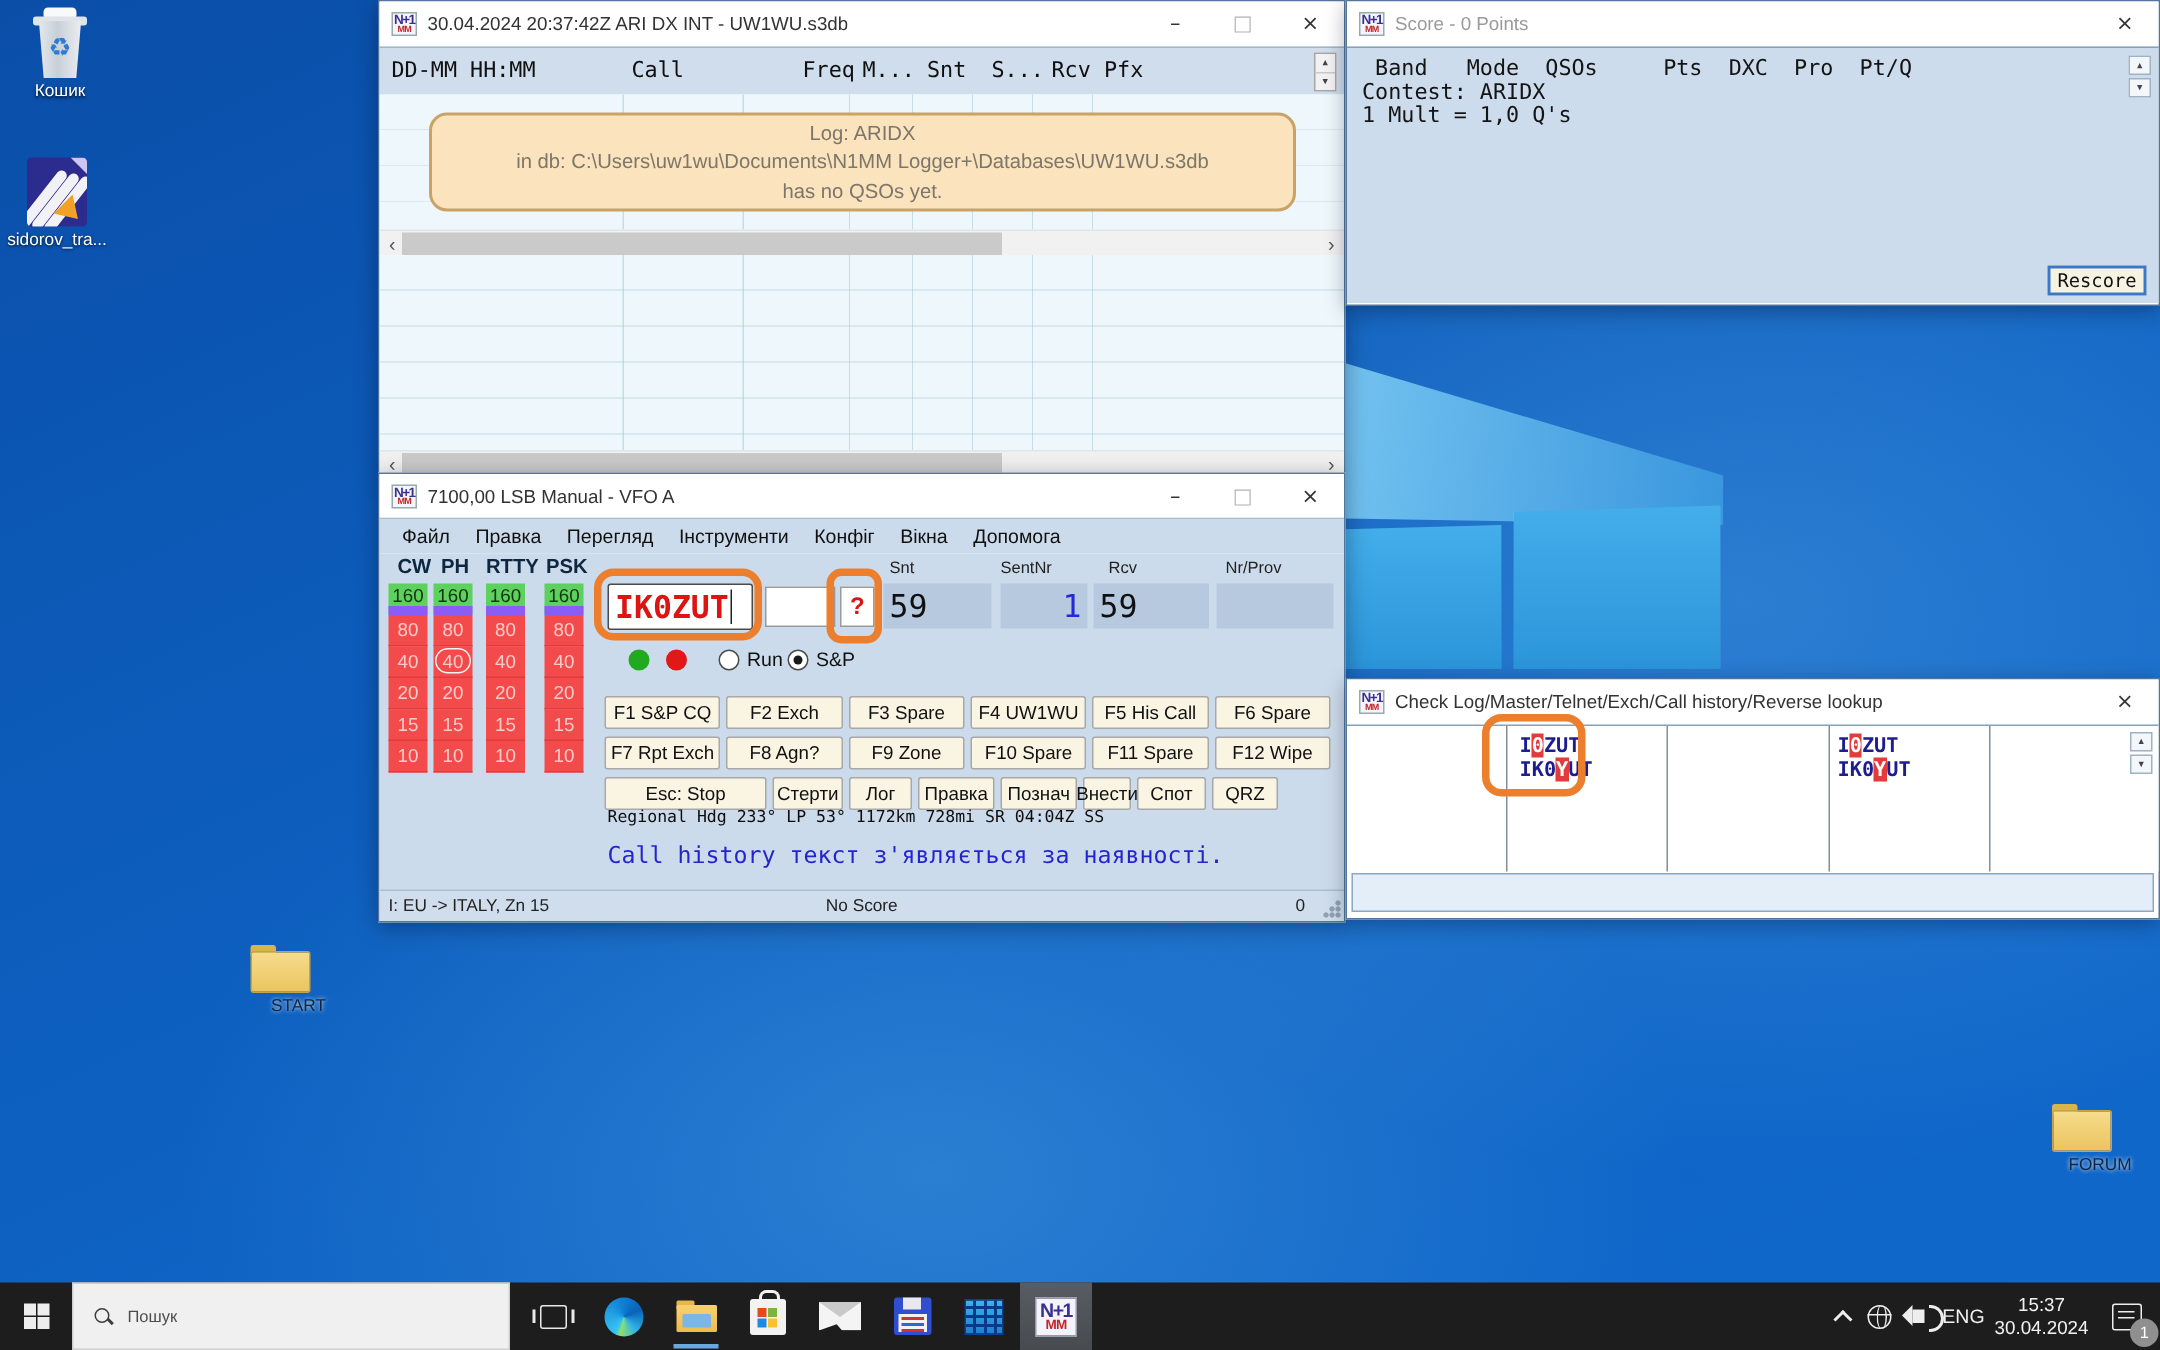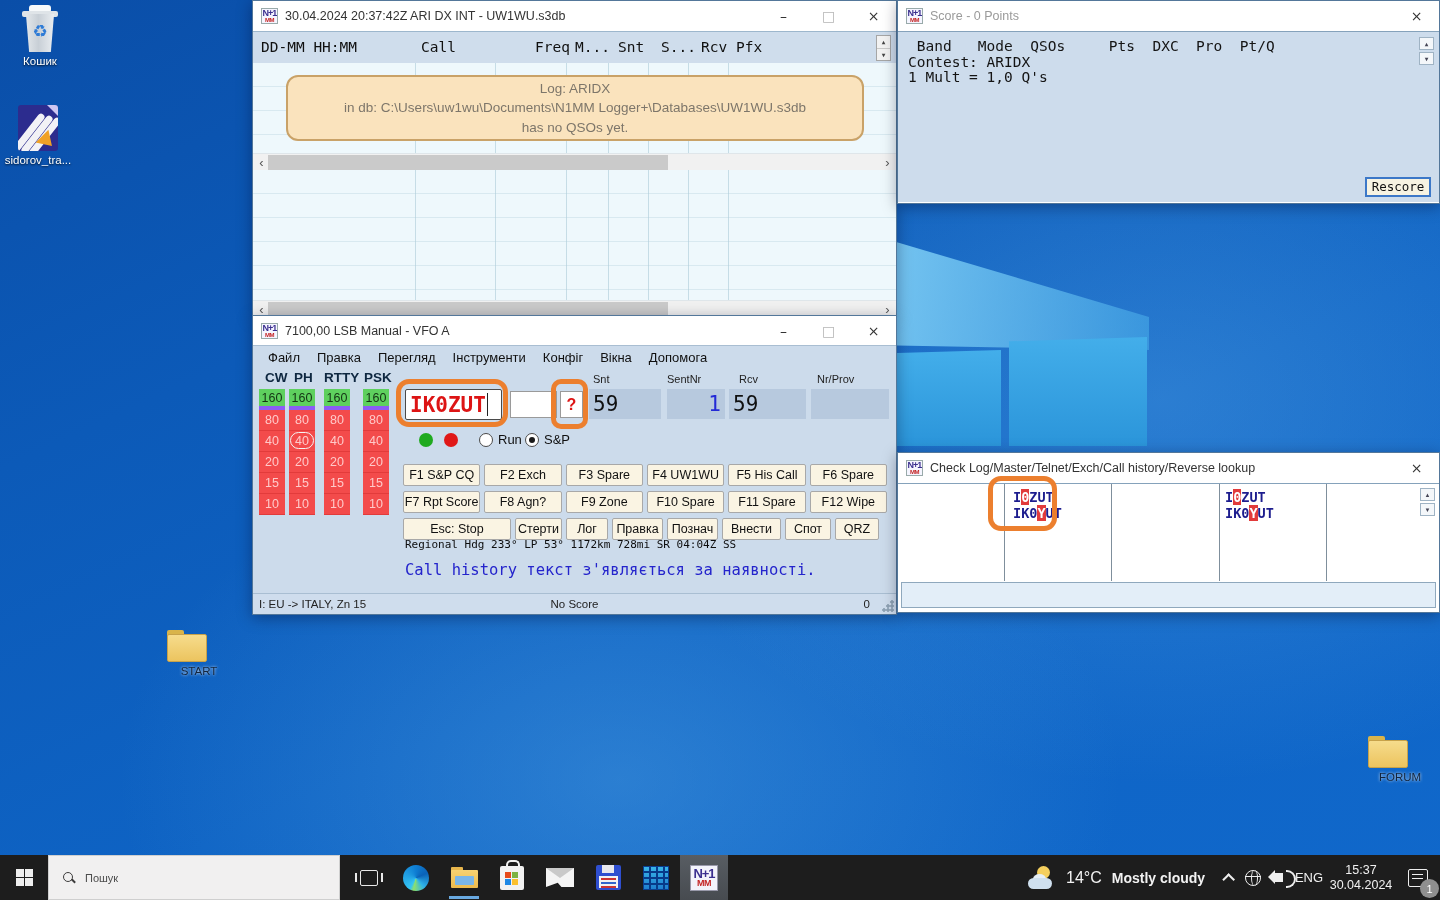--- a/index.html
+++ b/index.html
@@ -82,21 +82,21 @@
   
   #entry-win { left:252px; top:315px; width:645px; height:300px; }
   #entry-menubar { height:24px; background:#ccdbeb; display:flex; align-items:center; padding-left:15px; gap:17px;
     border-top:1px solid #a9bed2; }
   #entry-menubar span { font-size:13px; color:#101010; }
   #entry-body { position:relative; height:226px; background:#ccdbeb; }
   .modehdr { position:absolute; top:1px; font-size:13.5px; font-weight:bold; color:#0e2740; }
   .bandcol { position:absolute; top:20px; width:26px; }
   .bandcell { height:21px; display:flex; align-items:center; justify-content:center; font-size:12.5px;
     background:#f34b4b; color:#ffc9c9; border-bottom:1px solid #e23b3b; position:relative; }
-  .bandcell.green { background:#5ed05e; color:#143314; border-bottom:4px solid #8b5cf6; }
+  .bandcell.green { background:#5ed05e; color:#143314; border-bottom:6px solid #8b5cf6; }
   .bandcell.ring::before { content:""; position:absolute; left:1px; right:1px; top:1px; bottom:2px;
     border:1.5px solid #f4f4f4; border-radius:10px; }
   #call-input { position:absolute; left:152px; top:20px; width:97px; height:31px; background:#fff;
     border:1.5px solid #4a4a4a; border-radius:2px; display:flex; align-items:center; padding-left:4px;
     font-family:"DejaVu Sans Mono",monospace; font-weight:bold; font-size:21px; color:#dd1414; }
   .caret { display:inline-block; width:1.5px; height:23px; background:#222; margin-left:1px; }
   #aux-input { position:absolute; left:257px; top:22px; width:47px; height:27px; background:#fff; border:1px solid #9a9a9a; }
   #help-btn { position:absolute; left:307px; top:22px; width:23px; height:27px; background:#fff; border:1px solid #9a9a9a;
     display:flex; align-items:center; justify-content:center; font-weight:bold; font-size:16px; color:#dd1414; }
   .xfield { position:absolute; top:20px; height:30px; background:#b7c9de; font-family:"DejaVu Sans Mono",monospace;
@@ -431,34 +431,34 @@
 
       <div class="fkrow" style="top:95px;">
         <div class="fkbtn">F1 S&amp;P CQ</div>
         <div class="fkbtn">F2 Exch</div>
         <div class="fkbtn">F3 Spare</div>
         <div class="fkbtn">F4 UW1WU</div>
         <div class="fkbtn">F5 His Call</div>
         <div class="fkbtn">F6 Spare</div>
       </div>
       <div class="fkrow" style="top:122px;">
-        <div class="fkbtn">F7 Rpt Score</div>
+        <div class="fkbtn">F7 Rpt Exch</div>
         <div class="fkbtn">F8 Agn?</div>
         <div class="fkbtn">F9 Zone</div>
         <div class="fkbtn">F10 Spare</div>
         <div class="fkbtn">F11 Spare</div>
         <div class="fkbtn">F12 Wipe</div>
       </div>
       <div class="fkrow" style="top:149px;">
         <div class="fkbtn fixed" style="width:108px">Esc: Stop</div>
         <div class="fkbtn fixed" style="width:47px">Стерти</div>
         <div class="fkbtn fixed" style="width:42px">Лог</div>
         <div class="fkbtn fixed" style="width:51px">Правка</div>
         <div class="fkbtn fixed" style="width:51px">Познач</div>
-        <div class="fkbtn fixed" style="width:59px">Внести</div>
+        <div class="fkbtn fixed" style="width:32px">Внести</div>
         <div class="fkbtn fixed" style="width:46px">Спот</div>
         <div class="fkbtn fixed" style="width:44px">QRZ</div>
       </div>
 
       <div id="info-line">Regional Hdg 233° LP 53° 1172km 728mi SR 04:04Z SS</div>
       <div id="callhist-line">Call history текст з'являється за наявності.</div>
     </div>
     <div id="entry-status">
       <span class="s-left">I: EU -&gt; ITALY, Zn 15</span>
       <span class="s-center">No Score</span>
@@ -556,31 +556,20 @@
     <div class="tb-slot" style="left:632px; width:48px;">
       <div class="bricks"></div>
     </div>
     <div class="tb-slot" id="tb-n1mm">
       <div class="n1mm-big">
           <b>N+1</b>
           <i>MM</i>
         </div>
     </div>
 
-    <div class="tb-slot" id="tb-weather">
-      <div class="wx">
-          <div class="moon"></div>
-          <div class="cl2"></div>
-          <div class="cl1"></div>
-        </div>
-      <div class="wx-text">
-        <span style="font-size:16px;">14°C</span>
-        <span style="font-weight:bold;">Mostly cloudy</span>
-      </div>
-    </div>
     <div class="tb-slot" id="tb-chevron">
       <div class="chev"></div>
     </div>
     <div class="tb-slot" id="tb-globe">
       <div class="globe"></div>
     </div>
     <div class="tb-slot" id="tb-speaker">
       <div class="spk"></div>
     </div>
     <div class="tb-slot" id="tb-lang">ENG</div>

